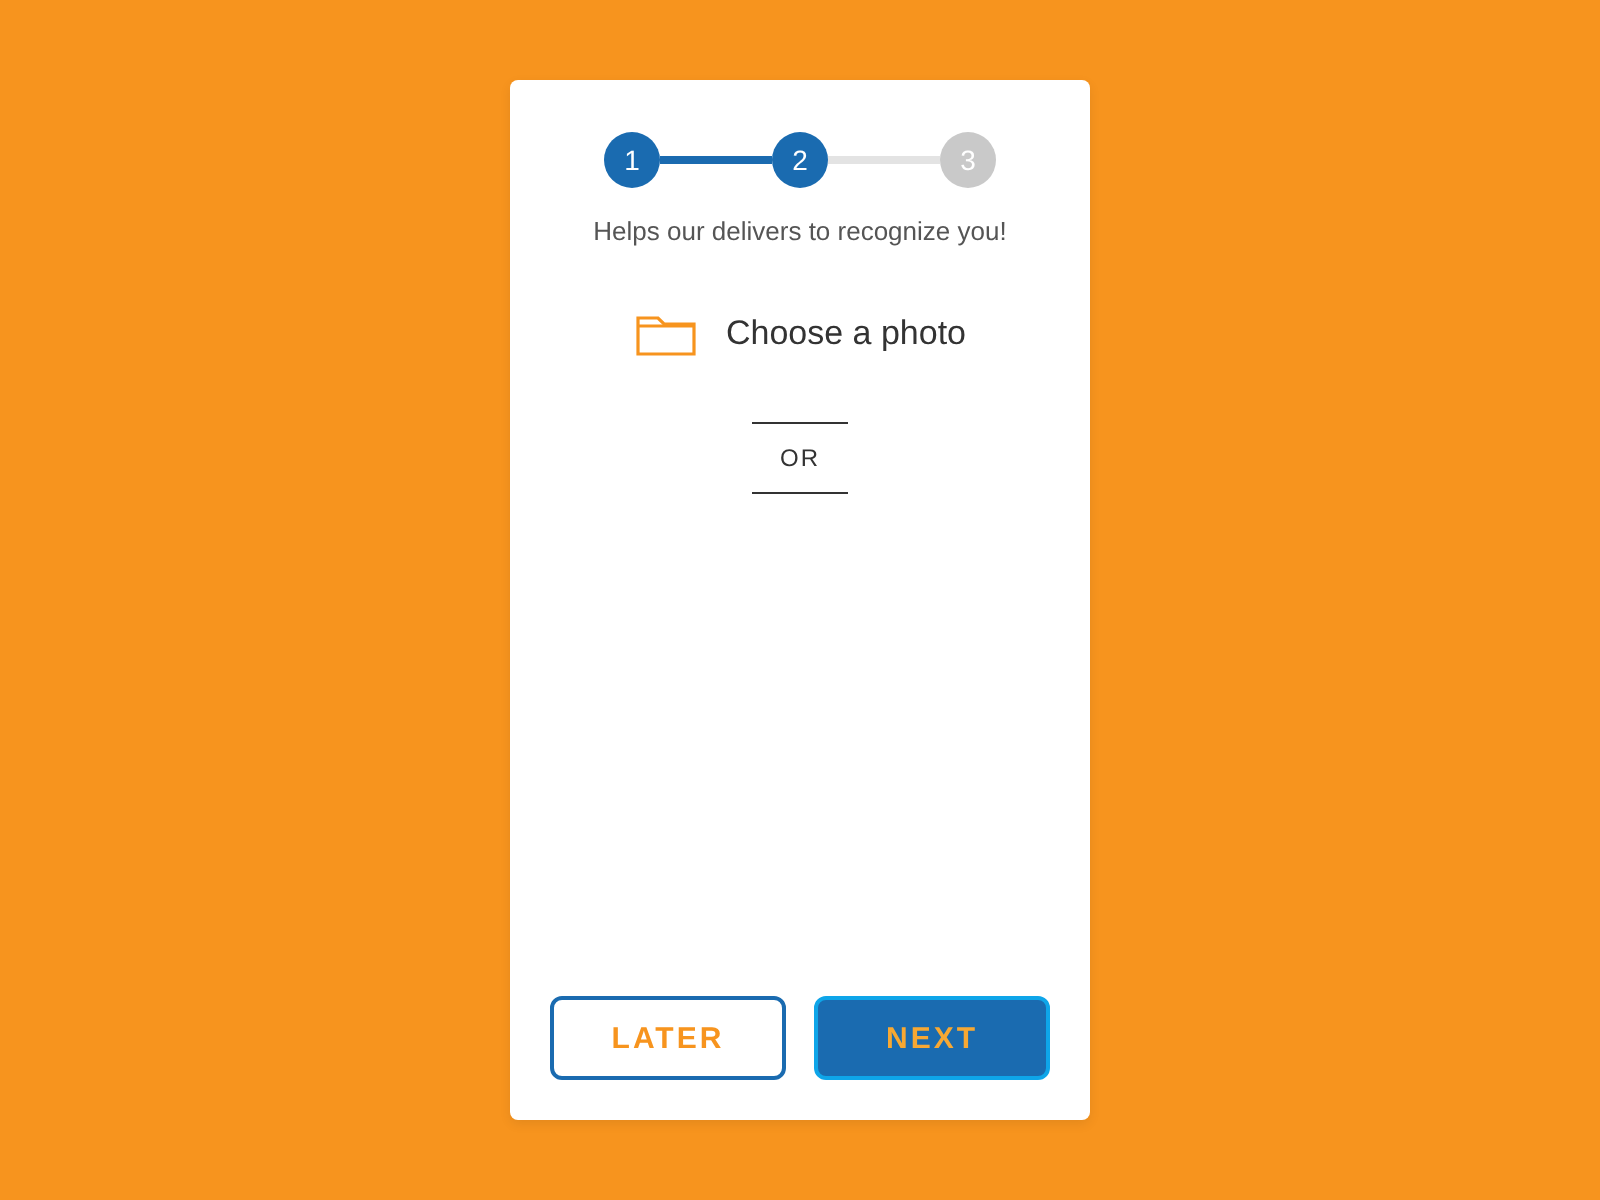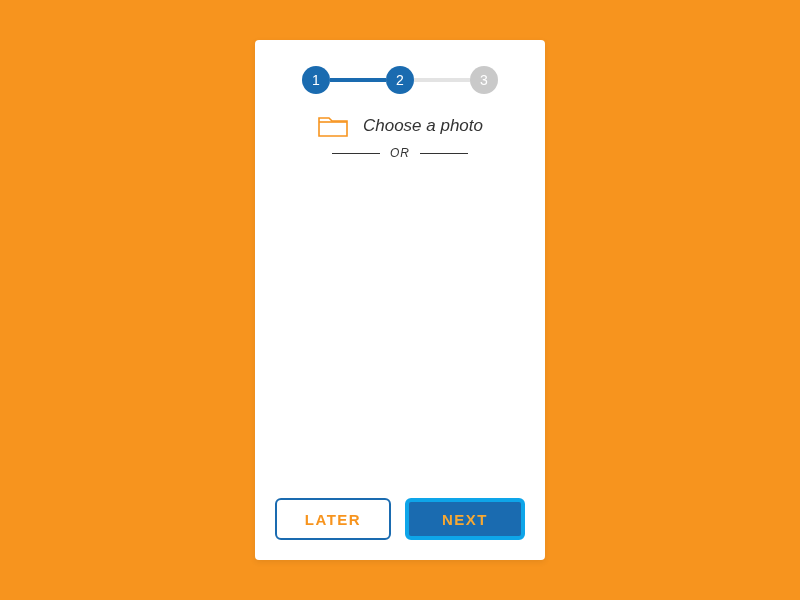--- a/index.html
+++ b/index.html
@@ -62,39 +62,39 @@
       text-align: center;
       font-size: 13px;
       color: #555;
       margin-bottom: 26px;
     }
     
     .options {
       display: flex;
       flex-direction: column;
       align-items: center;
-      gap: 0;
-      font-style: italic;
+      gap: 24px;
     }
     .option {
       display: flex;
       align-items: center;
       gap: 14px;
       cursor: pointer;
       padding: 4px 0;
     }
     .option-label {
       font-size: 17px;
       color: #333;
     }
     .or-row {
       display: flex;
       align-items: center;
       gap: 10px;
       margin: 2px 0;
+      flex-direction: column;
     }
     .or-line {
       width: 48px;
       height: 1px;
       background: #333;
     }
     .or-text {
       font-size: 12px;
       letter-spacing: 1px;
       color: #333;
@@ -125,37 +125,38 @@
       justify-content: center;
       cursor: pointer;
     }
     .btn-secondary {
       background: #fff;
       border: 2px solid #1A6BB0;
       color: #F7941E;
     }
     .btn-primary {
       background: #1A6BB0;
-      border: 4px solid #0ea5e9;
+      border: 2px solid #0ea5e9;
       color: #F7A833;
     }
   </style>
 </head>
 <body>
 
 <div class="card">
 
   <div class="progress">
     <div class="step active">1</div>
     <div class="bar active"></div>
     <div class="step active">2</div>
     <div class="bar inactive"></div>
     <div class="step inactive">3</div>
   </div>
 
+  <div class="subtitle">Helps our delivers to recognize you!</div>
 
   <div class="options">
     <div class="option">
       <span class="icon-box">
         <svg width="30" height="24" viewBox="0 0 30 24" fill="none" stroke="#F7941E" stroke-width="1.6">
           <path d="M1 4 h10 l3 3 h15 v15 h-28 z"></path>
           <path d="M1 8 h28"></path>
         </svg>
       </span>
       <span class="option-label">Choose a photo</span>

